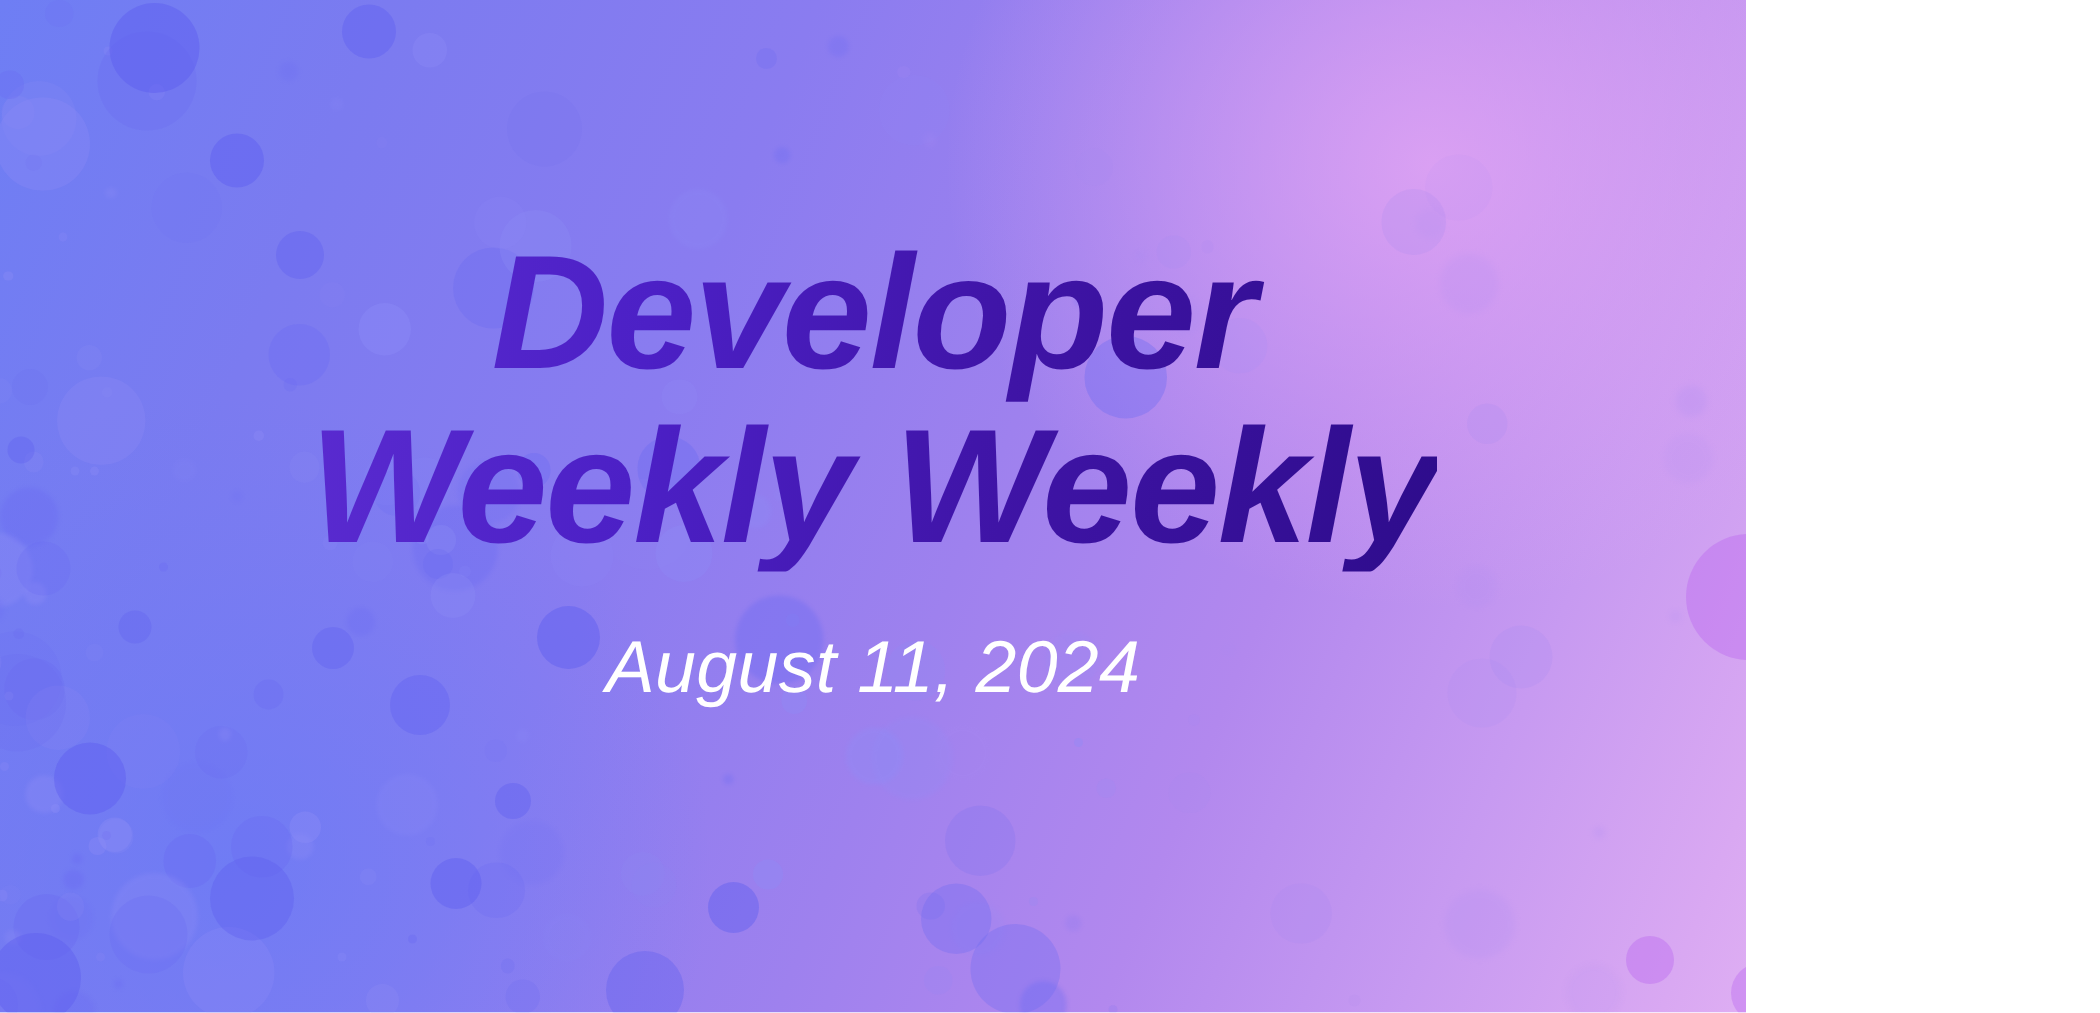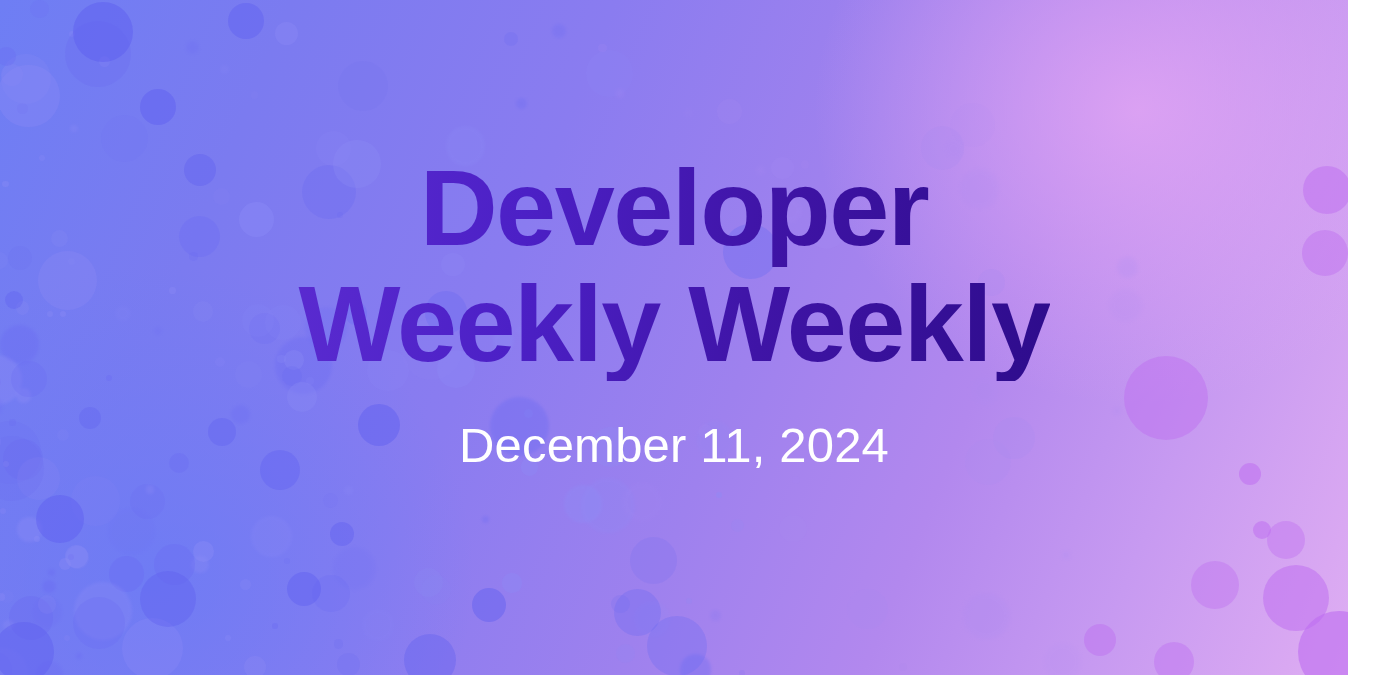--- a/index.html
+++ b/index.html
@@ -6,32 +6,33 @@
   * { margin:0; padding:0; box-sizing:border-box; }
 
   html, body {
     width:1400px; height:675px;
     overflow:hidden;
     font-family:"Liberation Sans", sans-serif;
   }
 
   .banner {
     position:relative;
-    width:1348px; height:675px;
+    width:1164px; height:675px;
     overflow:hidden;
     background:
       linear-gradient(112deg,
         #6E7EF4 0%,
         #7B7BF0 18%,
         #8A7CF0 38%,
         #9E81EE 55%,
         #B288EE 70%,
         #C79AF1 84%,
         #D9A8F2 96%,
         #DEAEF3 100%);
+    font-style: italic;
   }
 
   
   .glow-tr {
     position:absolute;
     right:-240px; top:-300px;
     width:900px; height:820px;
     border-radius:50%;
     background:radial-gradient(closest-side, rgba(229,167,244,0.78), rgba(229,167,244,0) 72%);
     pointer-events:none;
@@ -306,16 +307,16 @@
       <i style="left: 1117.29px; top: 257.373px; width: 21.0622px; height: 21.0622px; background: rgb(169, 138, 242); opacity: 0.198742; filter: blur(2px);"></i>
       <i style="left: 959.51px; top: 169.265px; width: 39.7736px; height: 39.7736px; background: rgb(169, 138, 242); opacity: 0.143747; filter: blur(2px);"></i>
       <i style="left: 977.607px; top: 268.808px; width: 27.126px; height: 27.126px; background: rgb(169, 138, 242); opacity: 0.203942;"></i>
     </div>
 
   <div class="content">
     <h1 class="headline">
       <span class="ln">Developer</span>
       <span class="ln">Weekly Weekly</span>
     </h1>
-    <div class="subtitle">December 11, 2024</div>
+    <div class="subtitle">August 11, 2024</div>
   </div>
 
 </div>
 
 </body></html>

